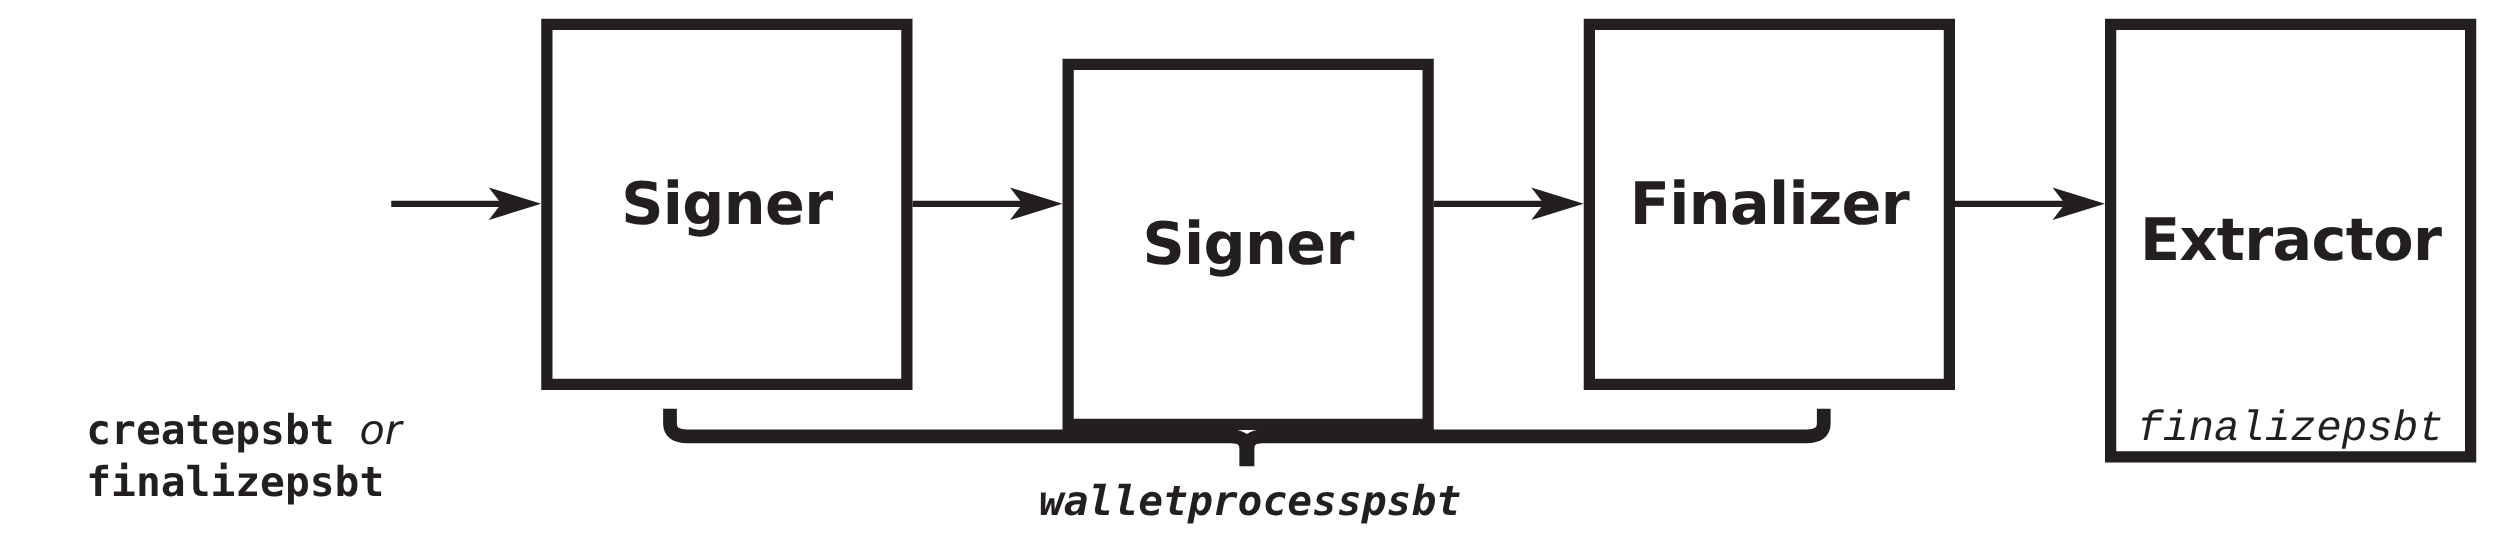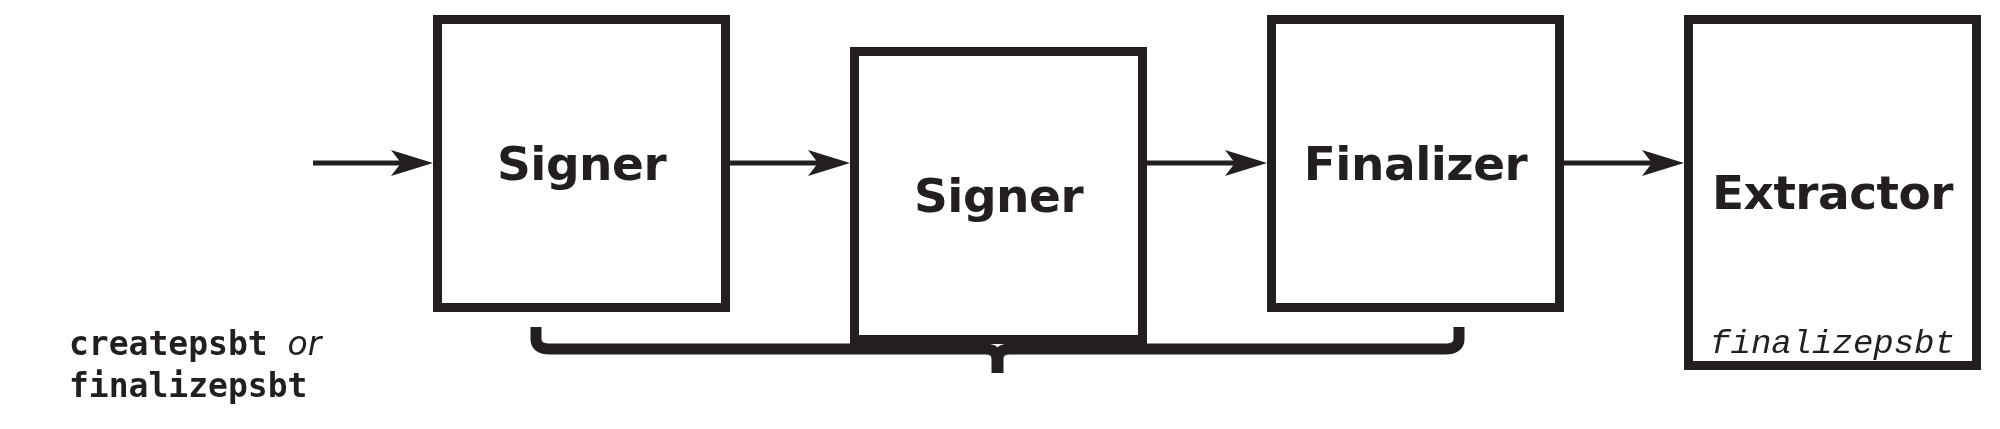--- a/index.html
+++ b/index.html
@@ -147,16 +147,17 @@
                L 467 45
                L 468 45
                L 468 34
                Q 468 24 480 24
                L 915 24
                Q 929 24 929 14
                L 929 2" fill="none" stroke="#231f20" stroke-width="11" stroke-linecap="butt"></path>
     </svg>
   </div>
 
+  <div class="cmd-label cmd-mono-bold center-text" style="left:700px; top:380px; width:600px;">walletprocesspsbt</div>
 
   <div class="cmd-label cmd-mono-serif center-text" style="left:1684px; top:323px; width:297px;">finalizepsbt</div>
 
 </div>
 
 </body></html>

